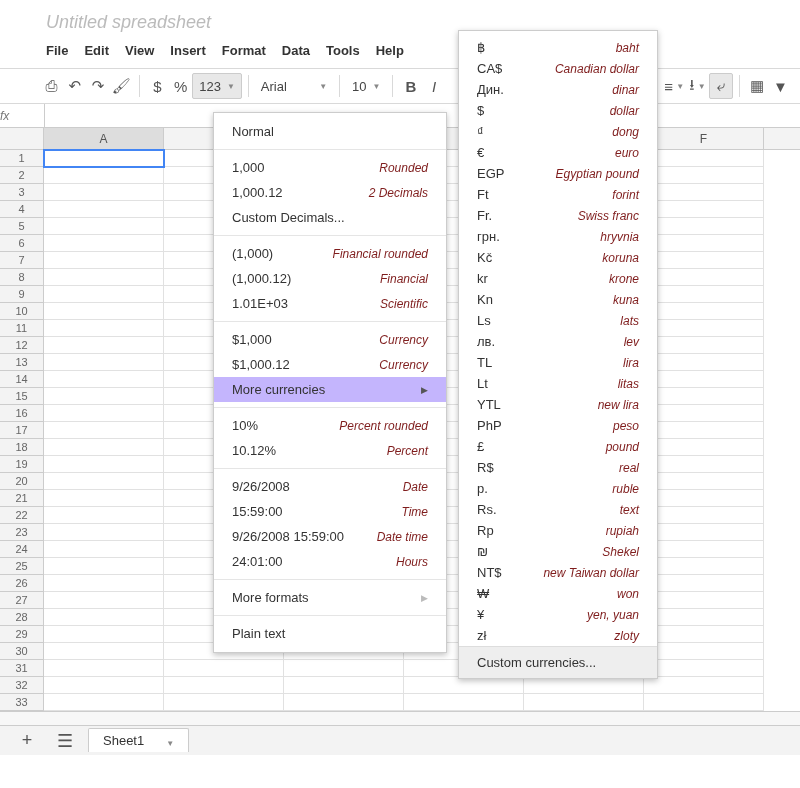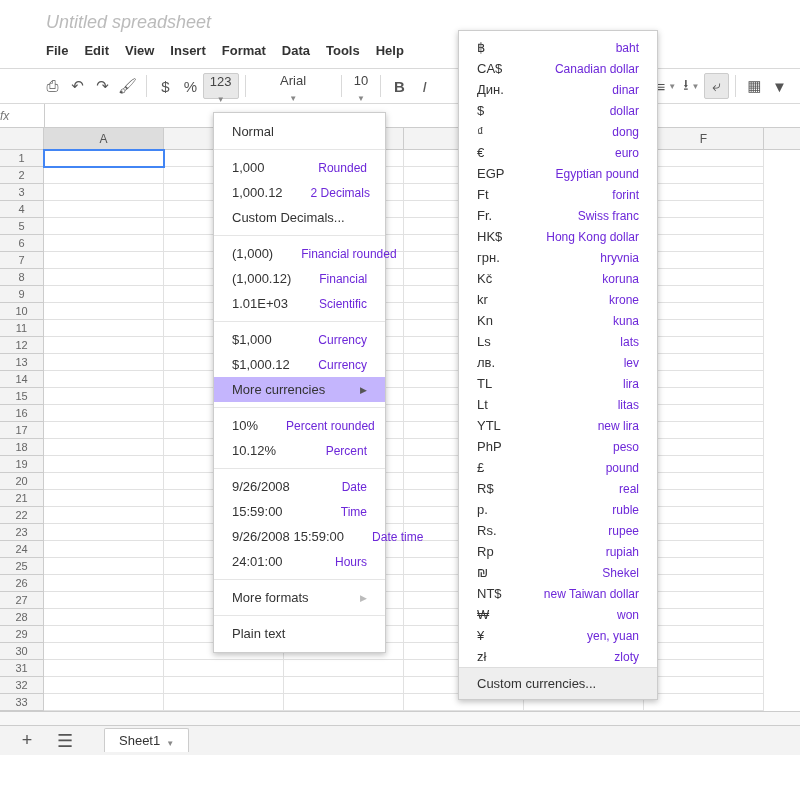--- a/index.html
+++ b/index.html
@@ -3,47 +3,47 @@
 <meta charset="utf-8">
 <style>
 * { box-sizing: border-box; margin: 0; padding: 0; }
 body { font-family: Arial, sans-serif; font-size: 13px; color: #333; background: #fff; width: 800px; height: 788px; overflow: hidden; position: relative; }
 .title { font-size: 18px; color: #bbb; font-style: italic; padding: 12px 0 6px 46px; }
 .menubar { display: flex; gap: 16px; padding: 4px 0 10px 46px; color: #333; }
 .menubar span { cursor: pointer; font-weight: bold; }
 .toolbar { display: flex; align-items: center; height: 36px; border-top: 1px solid #d9d9d9; border-bottom: 1px solid #d9d9d9; padding: 0 8px 0 40px; gap: 0; color: #555; }
 .tbtn { display: inline-flex; align-items: center; justify-content: center; width: 28px; height: 26px; cursor: pointer; font-size: 15px; }
 .tsep { width: 1px; height: 22px; background: #d9d9d9; margin: 0 6px; }
-.tsel { display: inline-flex; align-items: center; gap: 6px; padding: 0 6px; height: 26px; cursor: pointer; color: #444; flex-direction: column; }
+.tsel { display: inline-flex; align-items: center; gap: 6px; padding: 0 6px; height: 26px; cursor: pointer; color: #444; }
 .caret { font-size: 8px; color: #888; }
 .fxrow { display: flex; align-items: center; height: 24px; border-bottom: 1px solid #ccc; }
 .fxlabel { width: 44px; text-align: left; font-style: italic; color: #777; font-size: 12px; }
 .fxinput { flex: 1; height: 100%; border: none; outline: none; padding: 0 6px; border-left: 1px solid #ccc; }
 .grid { position: relative; background: #fff; }
 .colhdr { display: flex; height: 22px; background: #f3f3f3; border-bottom: 1px solid #ccc; }
 .corner { width: 44px; background: #f3f3f3; border-right: 1px solid #ccc; }
 .ch { width: 120px; border-right: 1px solid #ccc; display: flex; align-items: center; justify-content: center; color: #555; font-size: 12px; }
 .ch.sel { background: #ddd; }
 .rows { }
 .row { display: flex; height: 17px; }
 .rh { width: 44px; background: #f3f3f3; border-right: 1px solid #ccc; border-bottom: 1px solid #ccc; display: flex; align-items: center; justify-content: center; font-size: 11px; color: #666; }
 .cell { width: 120px; border-right: 1px solid #e1e1e1; border-bottom: 1px solid #e1e1e1; }
 .selcell { outline: 2px solid #4285f4; outline-offset: -1px; background: #fff; position: relative; z-index: 1; }
 .scroll-h { height: 14px; border-top: 1px solid #ccc; background: #f7f7f7; }
 .tabbar { display: flex; align-items: center; height: 30px; border-top: 1px solid #ccc; background: #f3f3f3; gap: 8px; padding-left: 12px; }
 .tabbtn { width: 30px; height: 24px; display: flex; align-items: center; justify-content: center; font-size: 18px; color: #555; cursor: pointer; }
-.sheet-tab { background: #fff; border: 1px solid #ccc; border-bottom: none; padding: 4px 14px; display: flex; align-items: flex-end; gap: 6px; cursor: pointer; border-radius: 2px 2px 0 0; position: relative; top: -1px; margin-left: 16px; }
+.sheet-tab { background: #fff; border: 1px solid #ccc; border-bottom: none; padding: 4px 14px; display: flex; align-items: flex-end; gap: 22px; cursor: pointer; border-radius: 2px 2px 0 0; position: relative; top: -1px; }
 
 .menu { position: absolute; background: #fff; border: 1px solid rgba(0,0,0,.2); box-shadow: 0 2px 6px rgba(0,0,0,.25); z-index: 50; font-size: 13px; color: #333; }
 .menu .item { display: flex; justify-content: space-between; align-items: center; padding: 5px 18px; cursor: pointer; white-space: nowrap; }
-.menu .item .hint { color: #6d28d9; font-size: 12px; margin-left: 28px; }
+.menu .item .hint { color: #7f1d1d; font-size: 12px; margin-left: 11px; font-style: italic; }
 .menu .sep { height: 1px; background: #e5e5e5; margin: 5px 0; }
 .menu .item.hl { background: #c4b5fd; }
 .menu .item .arrow { font-size: 9px; color: #555; }
-.fmt-menu { left: 213px; top: 112px; width: 173px; padding: 6px 0; }
+.fmt-menu { left: 213px; top: 112px; width: 234px; padding: 6px 0; }
 .cur-menu { left: 458px; top: 30px; width: 200px; padding: 6px 0 0 0; max-height: 758px; }
 .cur-menu .item { padding: 3px 18px; }
 .cur-menu .footer { background: #eee; padding: 8px 18px; cursor: pointer; border-top: 1px solid #ddd; }
 .active-btn { background: #e8e8e8; border: 1px solid #ccc; border-radius: 2px; }
 </style>
 </head>
 <body>
 
 <div class="title">Untitled spreadsheet</div>
 <div class="menubar">
@@ -528,24 +528,20 @@
       </div>
       <div class="item">
         <span>Ft</span>
         <span class="hint">forint</span>
       </div>
       <div class="item">
         <span>Fr.</span>
         <span class="hint">Swiss franc</span>
       </div>
       <div class="item">
-        <span>HK$</span>
-        <span class="hint">Hong Kong dollar</span>
-      </div>
-      <div class="item">
         <span>грн.</span>
         <span class="hint">hryvnia</span>
       </div>
       <div class="item">
         <span>Kč</span>
         <span class="hint">koruna</span>
       </div>
       <div class="item">
         <span>kr</span>
         <span class="hint">krone</span>
@@ -585,21 +581,21 @@
       <div class="item">
         <span>R$</span>
         <span class="hint">real</span>
       </div>
       <div class="item">
         <span>р.</span>
         <span class="hint">ruble</span>
       </div>
       <div class="item">
         <span>Rs.</span>
-        <span class="hint">rupee</span>
+        <span class="hint">text</span>
       </div>
       <div class="item">
         <span>Rp</span>
         <span class="hint">rupiah</span>
       </div>
       <div class="item">
         <span>₪</span>
         <span class="hint">Shekel</span>
       </div>
       <div class="item">

